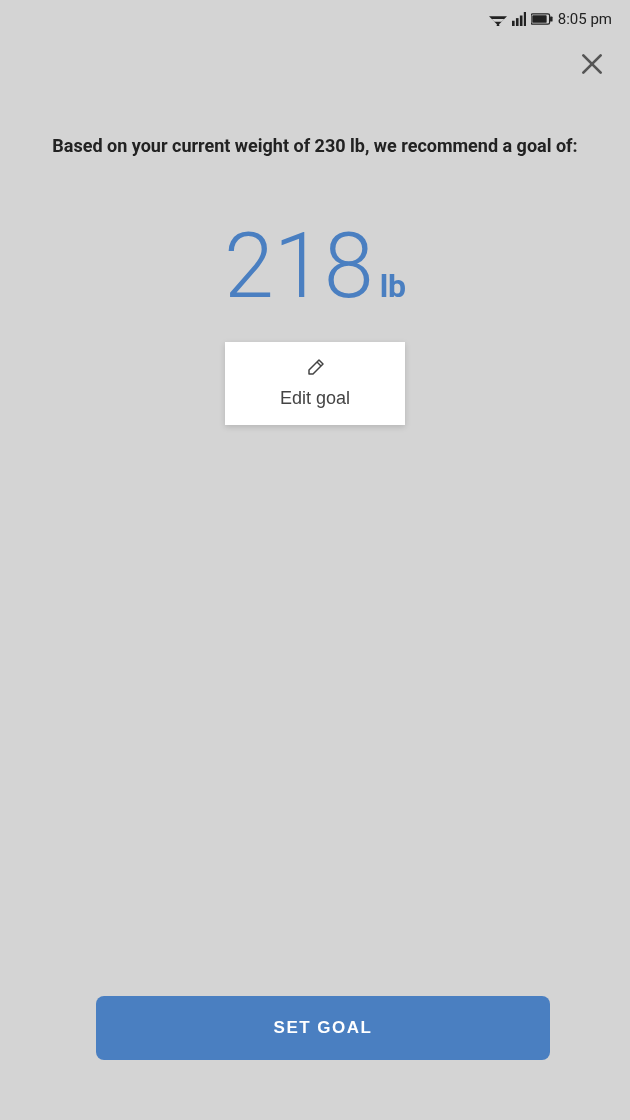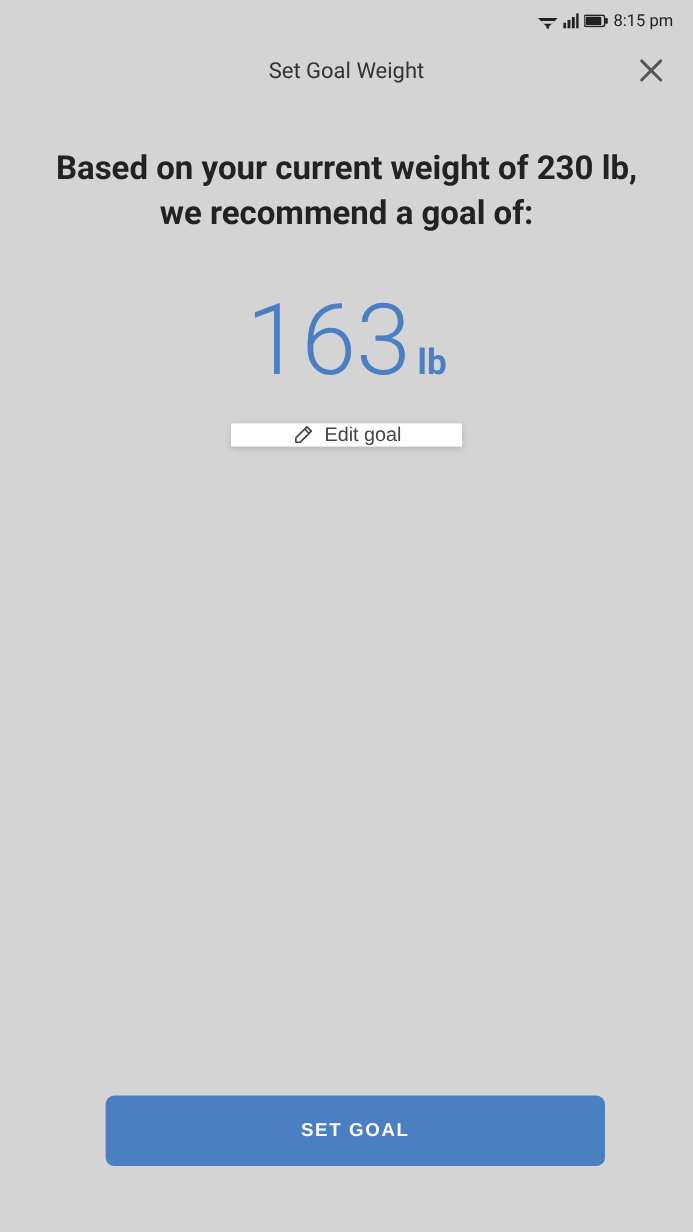--- a/index.html
+++ b/index.html
@@ -89,26 +89,26 @@
 
     
     .main-content {
       display: flex;
       flex-direction: column;
       align-items: center;
       padding: 40px 40px 0 40px;
     }
 
     .recommendation-text {
-      font-size: 30px;
+      font-size: 18px;
       font-weight: 700;
       color: #222;
       text-align: center;
       line-height: 1.35;
-      margin-bottom: 50px;
+      margin-bottom: 64px;
     }
 
     
     .goal-display {
       display: flex;
       align-items: baseline;
       justify-content: center;
       margin-bottom: 30px;
     }
 
@@ -123,27 +123,28 @@
       font-size: 32px;
       font-weight: 700;
       color: #4a7fc1;
       margin-left: 6px;
     }
 
     
     .edit-goal-button {
       background: #ffffff;
       border: none;
-      padding: 0 55px;
+      padding: 16px 55px;
       display: flex;
       align-items: center;
       gap: 10px;
       cursor: pointer;
       box-shadow: 0 2px 6px rgba(0,0,0,0.15);
       margin-bottom: 60px;
+      flex-direction: column;
     }
 
     .edit-icon {
       width: 20px;
       height: 20px;
     }
 
     .edit-goal-label {
       font-size: 18px;
       color: #444;
@@ -202,41 +203,40 @@
       <rect x="4.5" y="7" width="3" height="9" fill="#222"></rect>
       <rect x="9" y="4" width="3" height="12" fill="#222"></rect>
       <rect x="13.5" y="0" width="3" height="16" fill="#222"></rect>
     </svg>
 
     <svg class="icon-battery" viewBox="0 0 26 14" fill="none" xmlns="http://www.w3.org/2000/svg">
       <rect x="0" y="1" width="22" height="12" rx="2" stroke="#222" stroke-width="1.5"></rect>
       <rect x="22.5" y="4" width="3" height="6" rx="1" fill="#222"></rect>
       <rect x="1.5" y="2.5" width="17" height="9" rx="1" fill="#222"></rect>
     </svg>
-    <span class="status-time">8:15 pm</span>
+    <span class="status-time">8:05 pm</span>
   </div>
 </div>
 
 <div class="header-bar">
   <div class="header-spacer"></div>
-  <h1 class="header-title">Set Goal Weight</h1>
   <div class="close-button">
     <svg class="close-icon-svg" viewBox="0 0 24 24" fill="none" xmlns="http://www.w3.org/2000/svg">
       <line x1="4" y1="4" x2="20" y2="20" stroke="#555" stroke-width="2.5" stroke-linecap="round"></line>
       <line x1="20" y1="4" x2="4" y2="20" stroke="#555" stroke-width="2.5" stroke-linecap="round"></line>
     </svg>
   </div>
 </div>
 
 <div class="main-content">
 
   <p class="recommendation-text">Based on your current weight of 230 lb, we recommend a goal of:</p>
 
   <div class="goal-display">
-    <span class="goal-number">163</span>
+    <span class="goal-number">218</span>
     <span class="goal-unit">lb</span>
   </div>
 
   <button class="edit-goal-button">
     <svg class="edit-icon" viewBox="0 0 20 20" fill="none" xmlns="http://www.w3.org/2000/svg">
       <path d="M14 2l4 4-10 10H4v-4L14 2z" stroke="#444" stroke-width="1.5" stroke-linejoin="round" fill="none"></path>
       <line x1="12" y1="4" x2="16" y2="8" stroke="#444" stroke-width="1.5"></line>
     </svg>
     <span class="edit-goal-label">Edit goal</span>
   </button>

